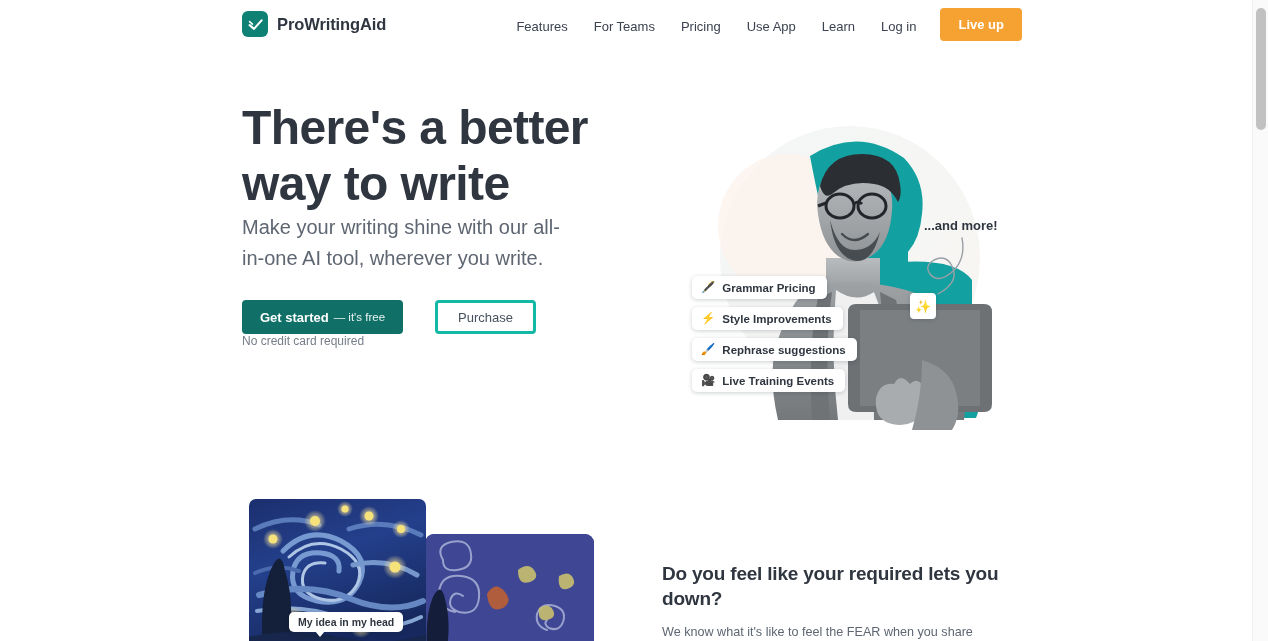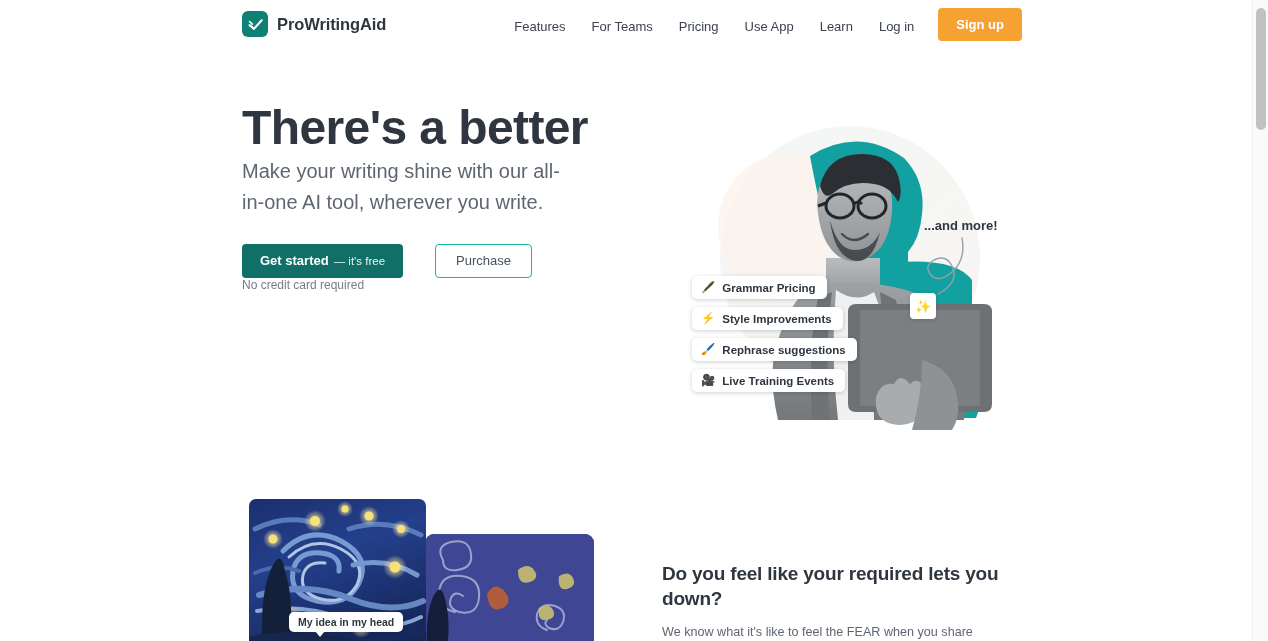--- a/index.html
+++ b/index.html
@@ -150,21 +150,21 @@
     white-space: nowrap;
   }
   .btn-primary .muted {
     font-weight: 400;
     font-size: 11.5px;
     opacity: .92;
   }
   .btn-secondary {
     background: #ffffff;
     color: #47525e;
-    border: 1px solid #14b8a6;
+    border: 3px solid #14b8a6;
     border-radius: 4px;
     padding: 0 20px;
     height: 34px;
     font-size: 13px;
     cursor: pointer;
     font-family: inherit;
     white-space: nowrap;
   }
   .hero-note {
     font-size: 12px;
@@ -351,29 +351,30 @@
         <span class="brand-name">ProWritingAid</span>
       </a>
 
       <nav class="main-nav">
         <a class="nav-link" href="#">Features</a>
         <a class="nav-link" href="#">For Teams</a>
         <a class="nav-link" href="#">Pricing</a>
         <a class="nav-link" href="#">Use App</a>
         <a class="nav-link" href="#">Learn</a>
         <a class="nav-link" href="#">Log in</a>
-        <button class="signup-btn">Sign up</button>
+        <button class="signup-btn">Live up</button>
       </nav>
     </header>
 
     <section class="hero">
 
       <div class="hero-copy">
         <h1 class="hero-title">
           <span>There's a better</span><br>
+          <span>way to write</span>
         </h1>
         <p class="hero-sub">Make your writing shine with our all-in-one AI tool, wherever you write.</p>
 
         <div class="hero-actions">
           <button class="btn-primary">
             <span>Get started</span>
             <span class="muted">— it's free</span>
           </button>
           <button class="btn-secondary">Purchase</button>
         </div>

